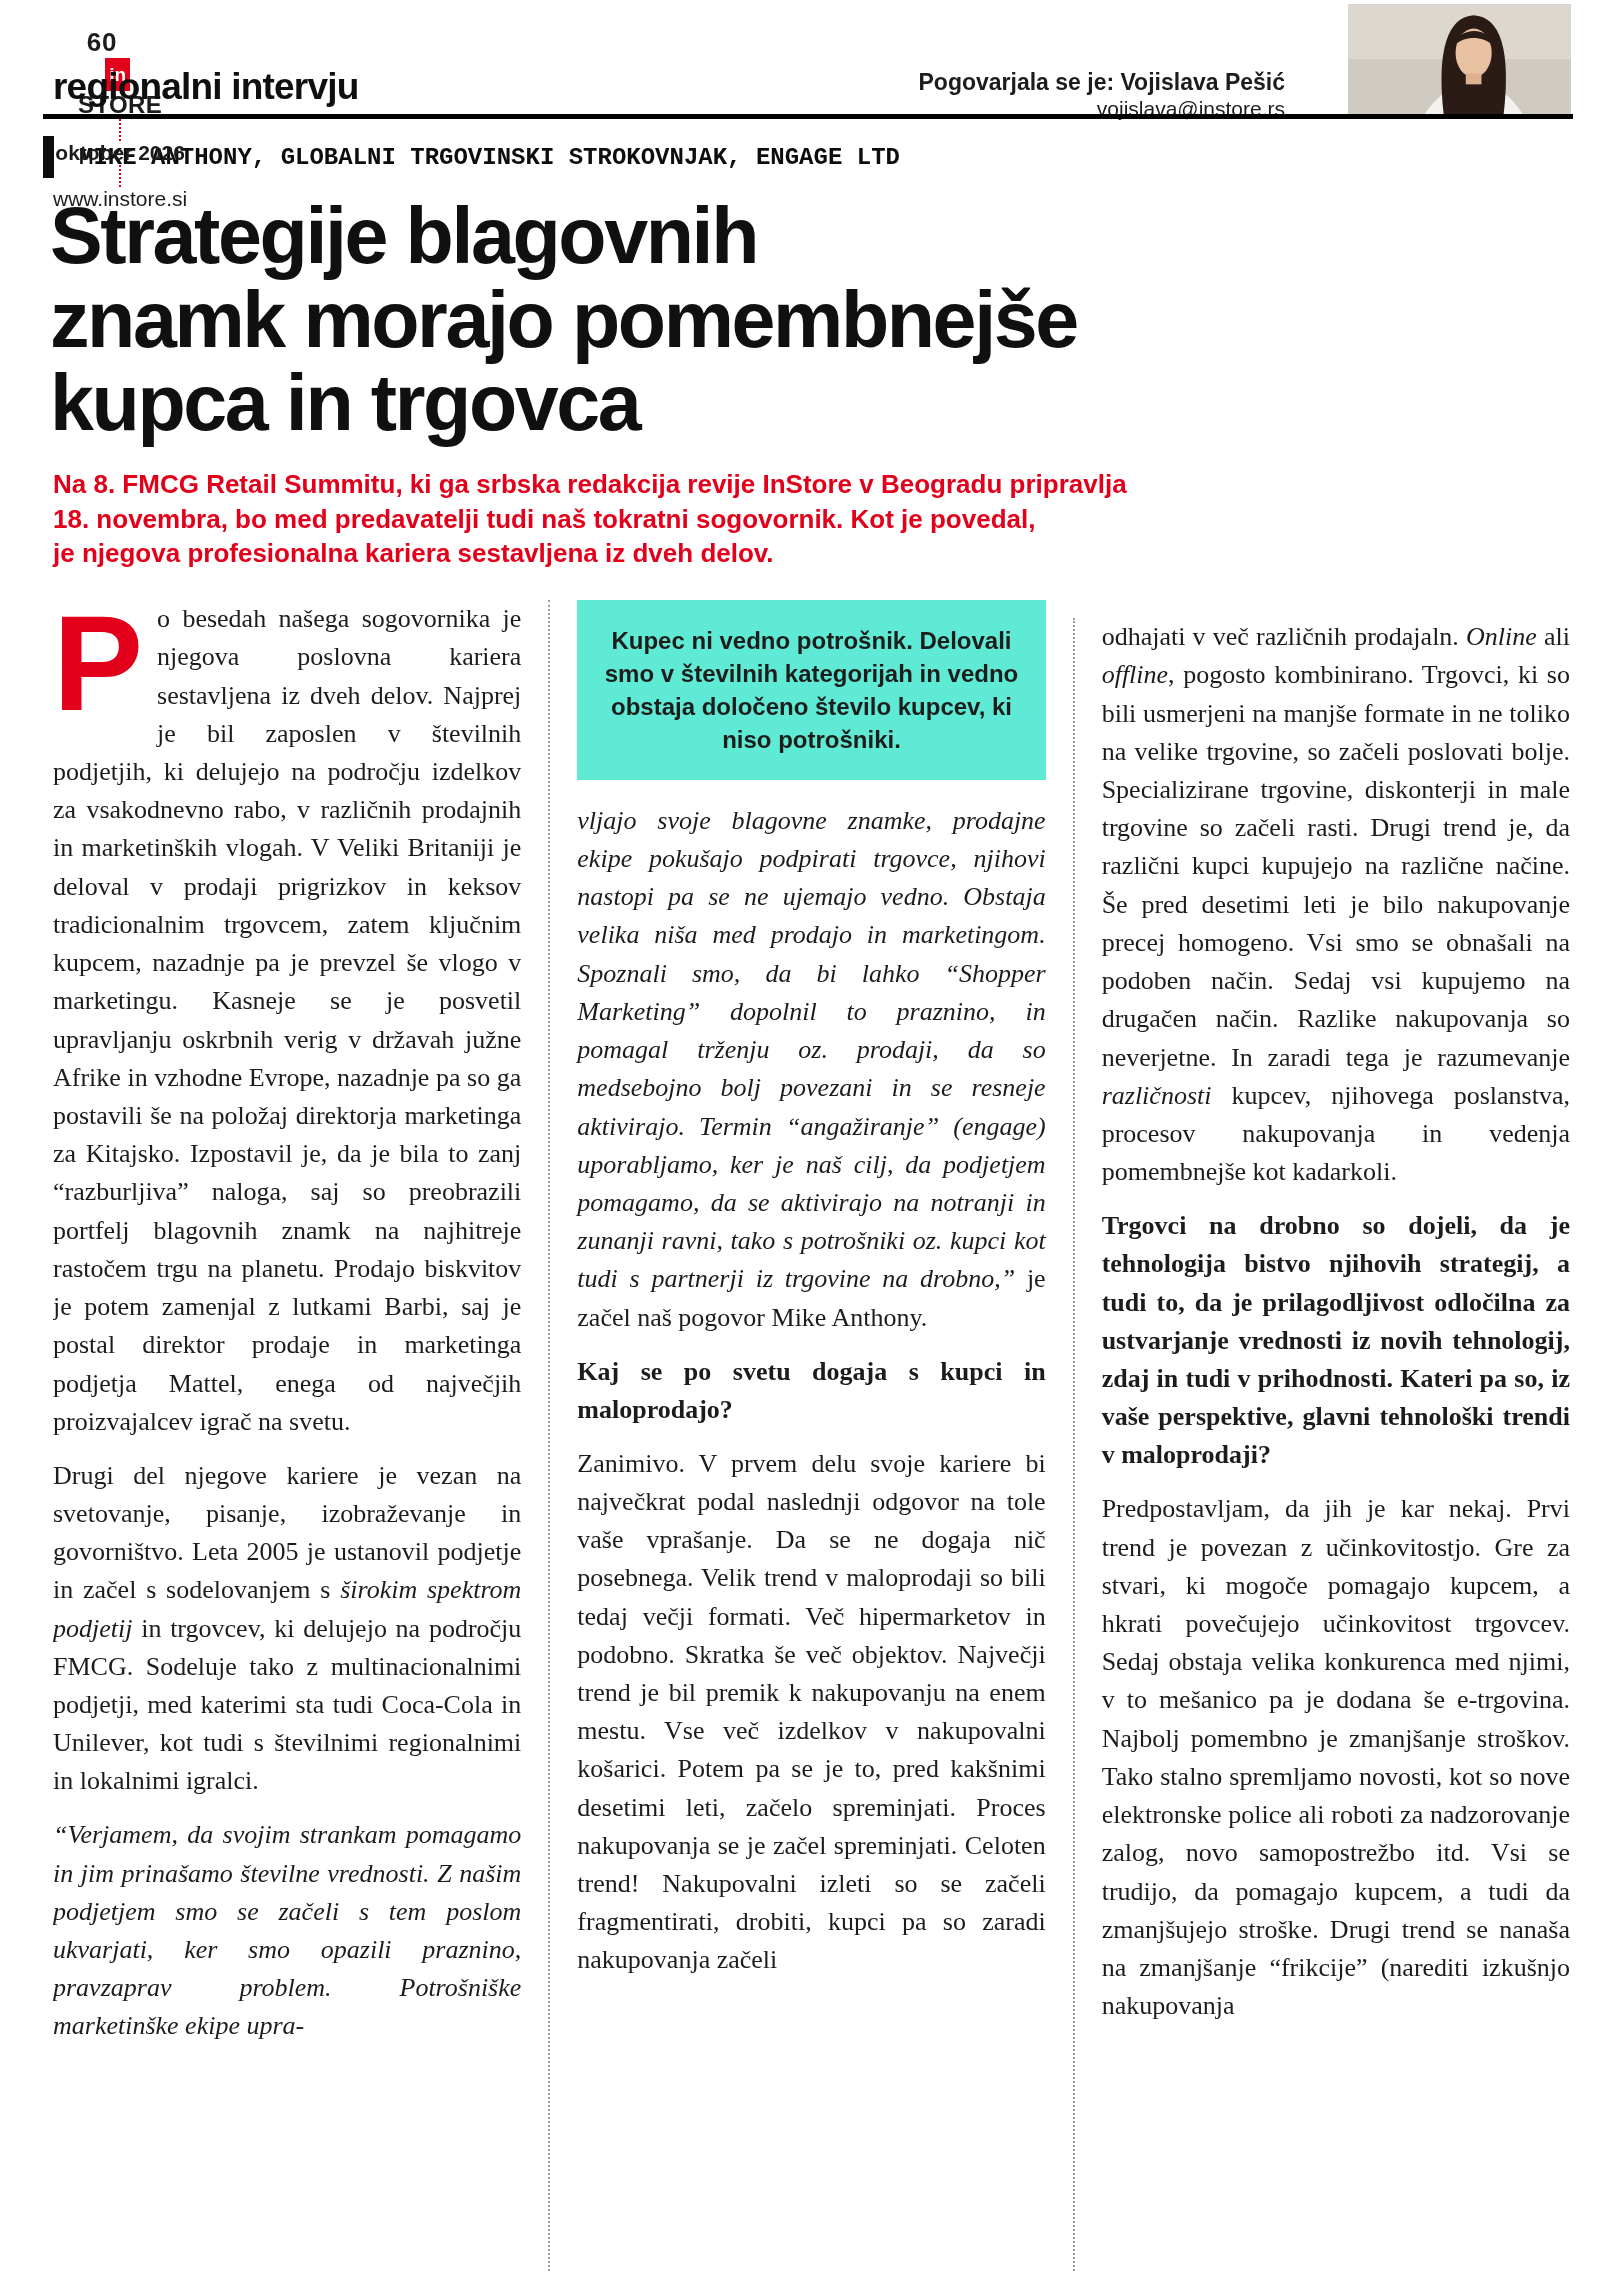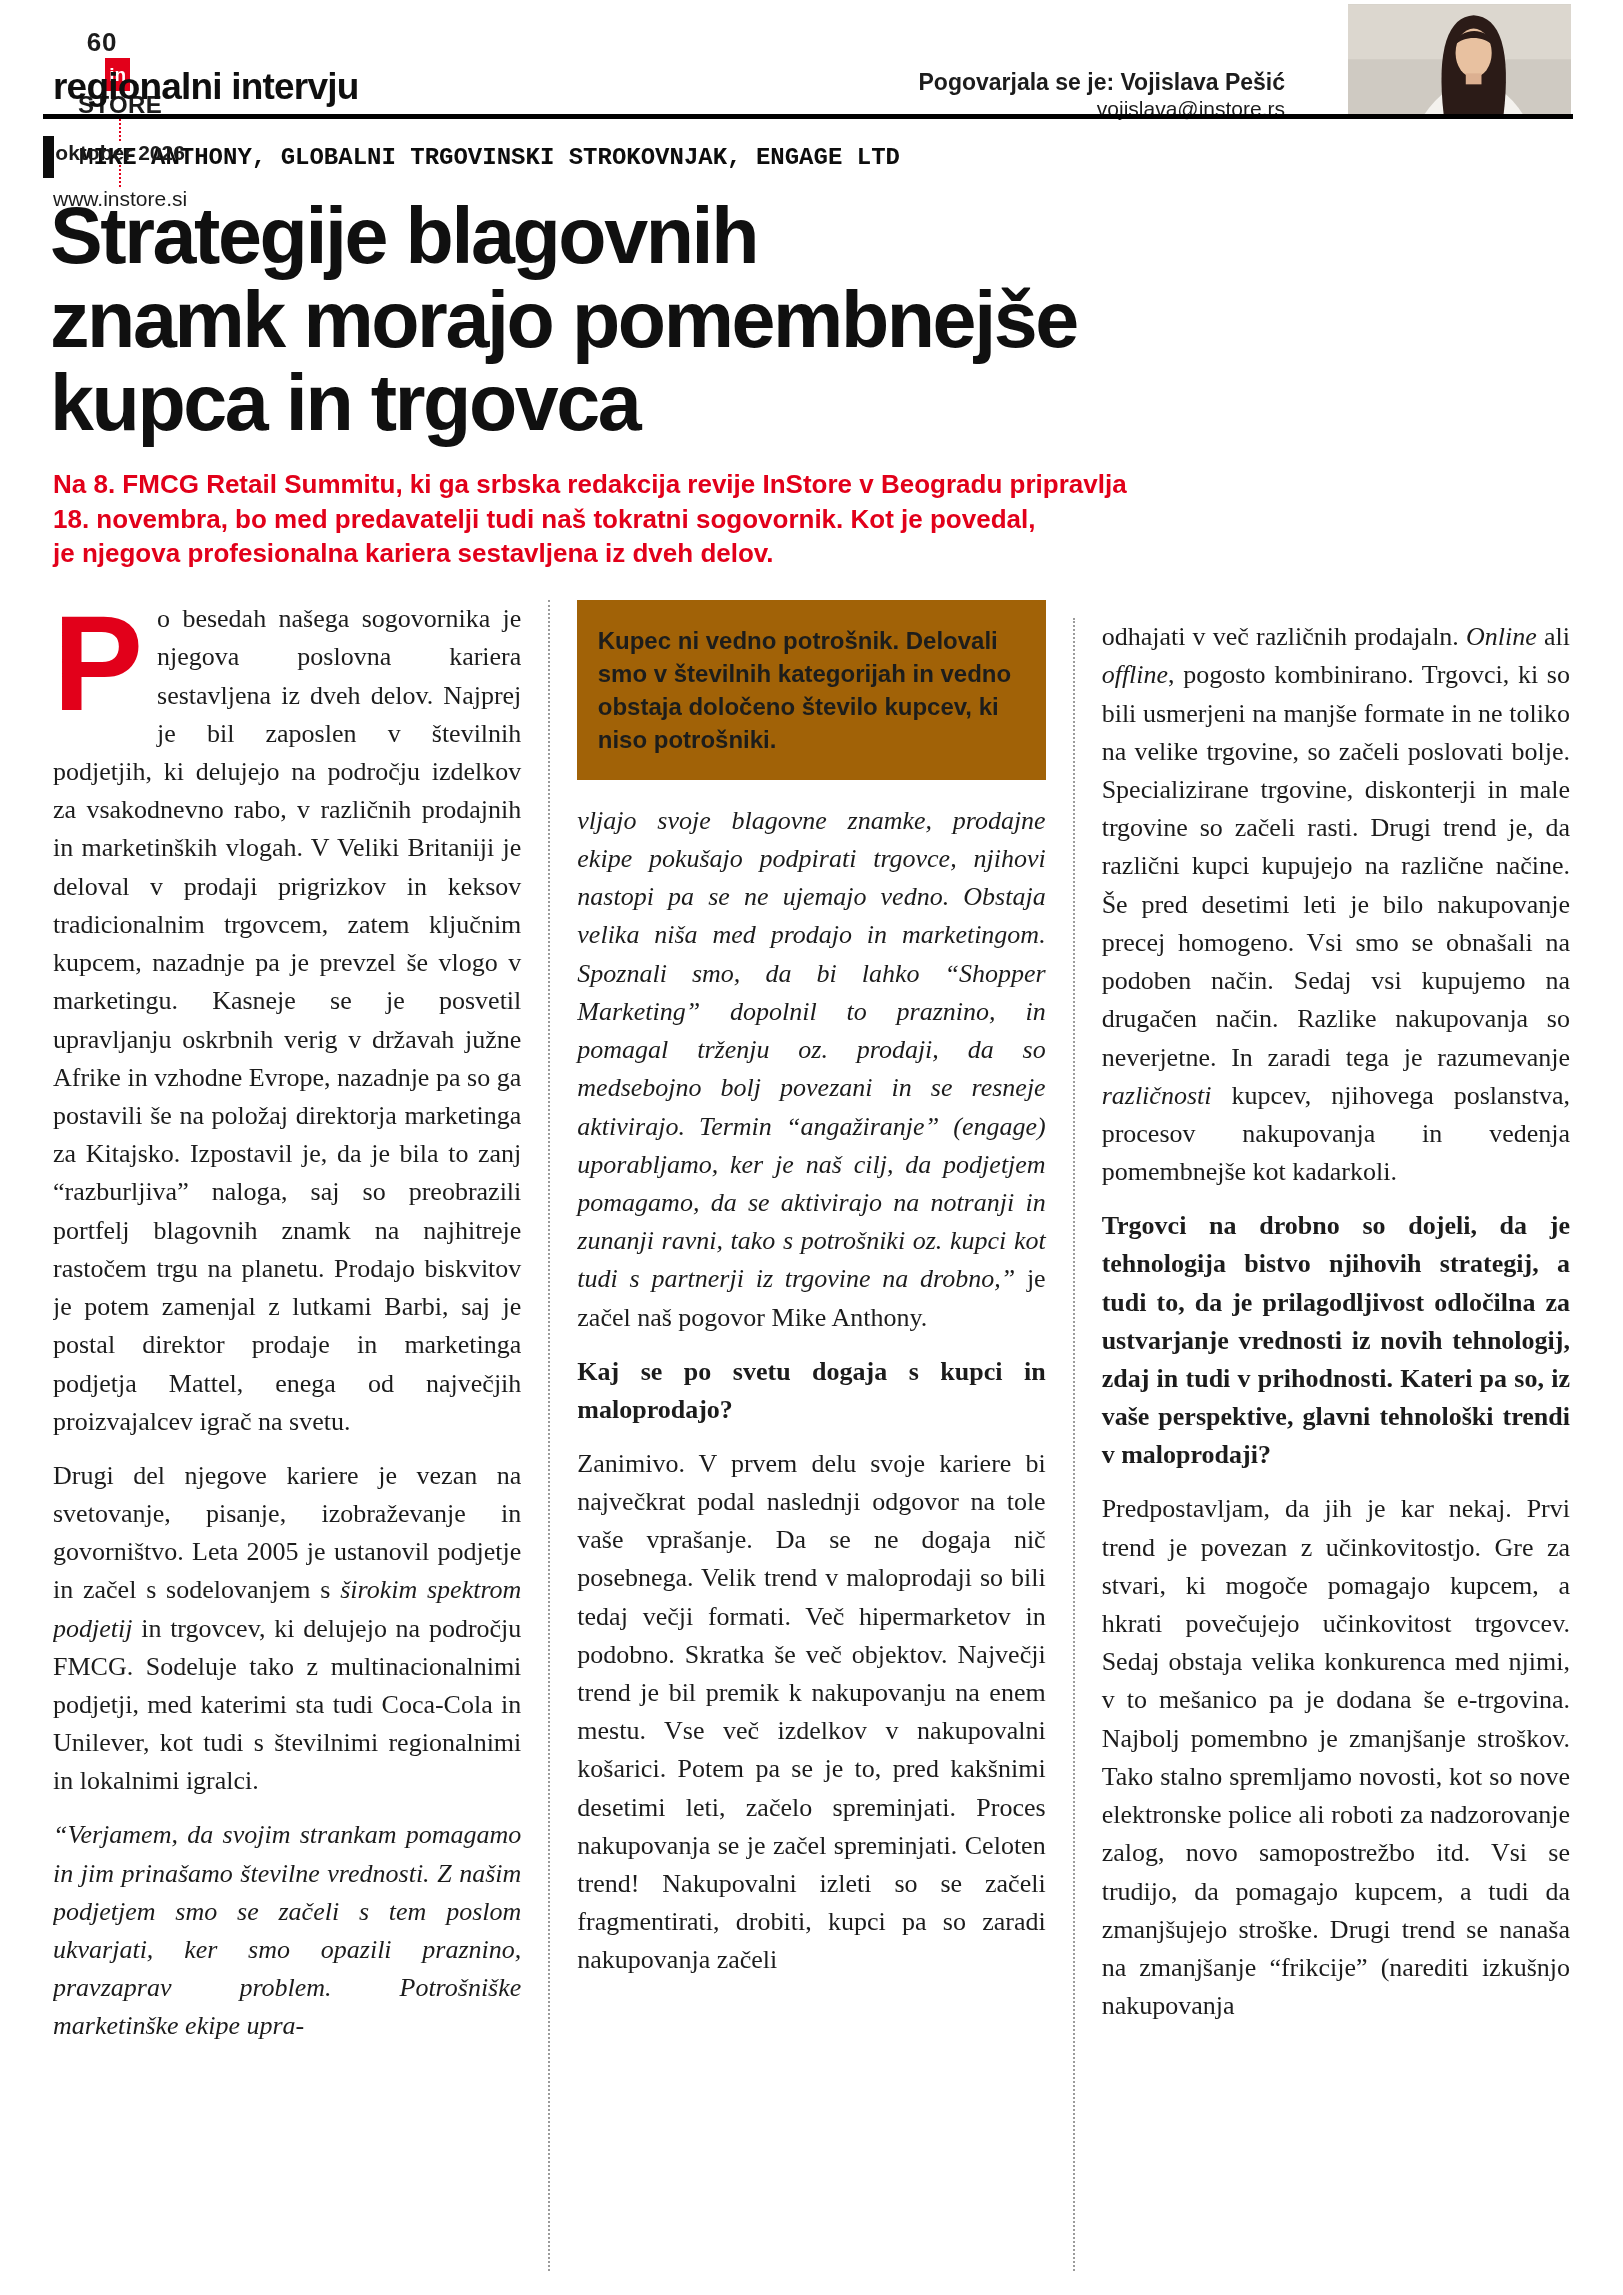--- a/index.html
+++ b/index.html
@@ -74,22 +74,22 @@
   .col:last-child  { padding-right:0;margin-top:18px; }
   .col + .col { border-left:2.4px dotted #9b9b9b; }
   .body-p { margin-bottom:15.7px; }
   .q  { font-weight:bold; }
   .it { font-style:italic; }
   .dropcap {
     float:left; font-family:"Liberation Sans", sans-serif; font-weight:bold;
     color:#e2001a; font-size:135px; line-height:0.8; padding:9.4px 14px 0 0;
   }
   .pullquote {
-    background:#a16207; padding:23.6px 20.4px; margin-bottom:22px;
-    text-align:left; font-family:"Liberation Sans", sans-serif; font-weight:bold;
+    background:#5eead4; padding:23.6px 20.4px; margin-bottom:22px;
+    text-align:center; font-family:"Liberation Sans", sans-serif; font-weight:bold;
     font-size:24px; line-height:1.38; color:#1d1d1b;
   }
 </style>
 </head>
 <body>
 
 <div class="page">
 
   <header class="masthead">
     <div class="masthead-left">

